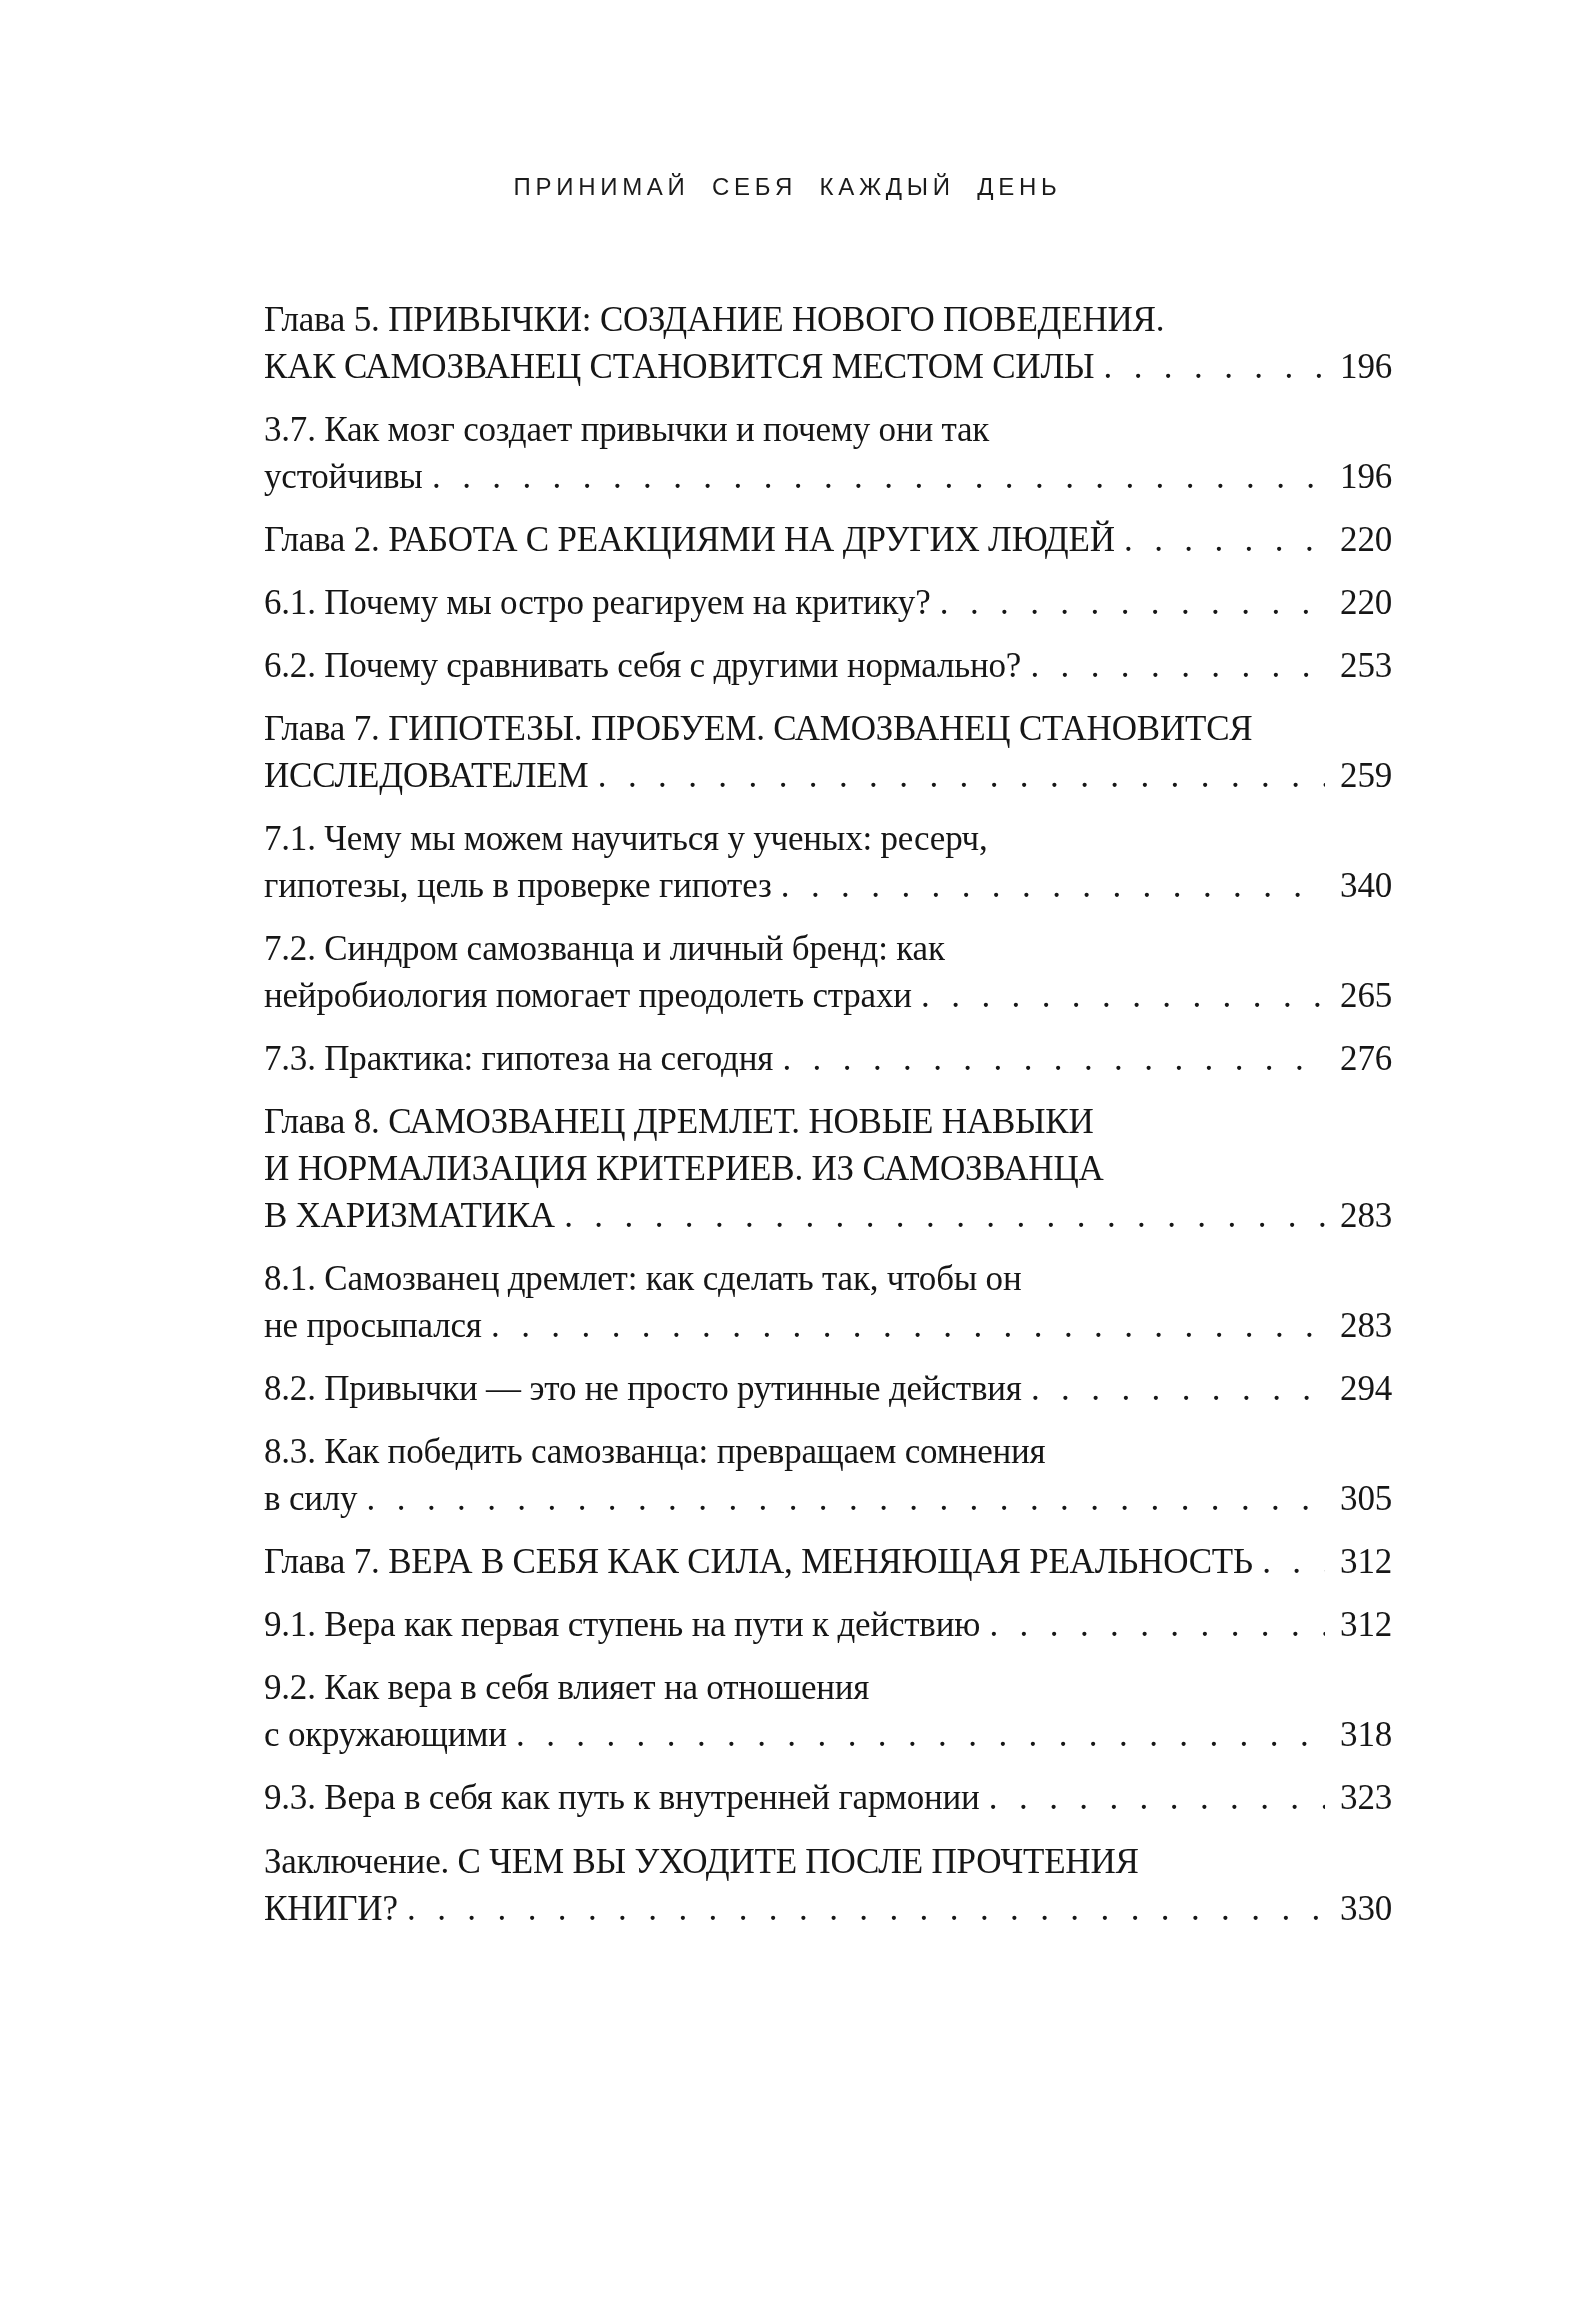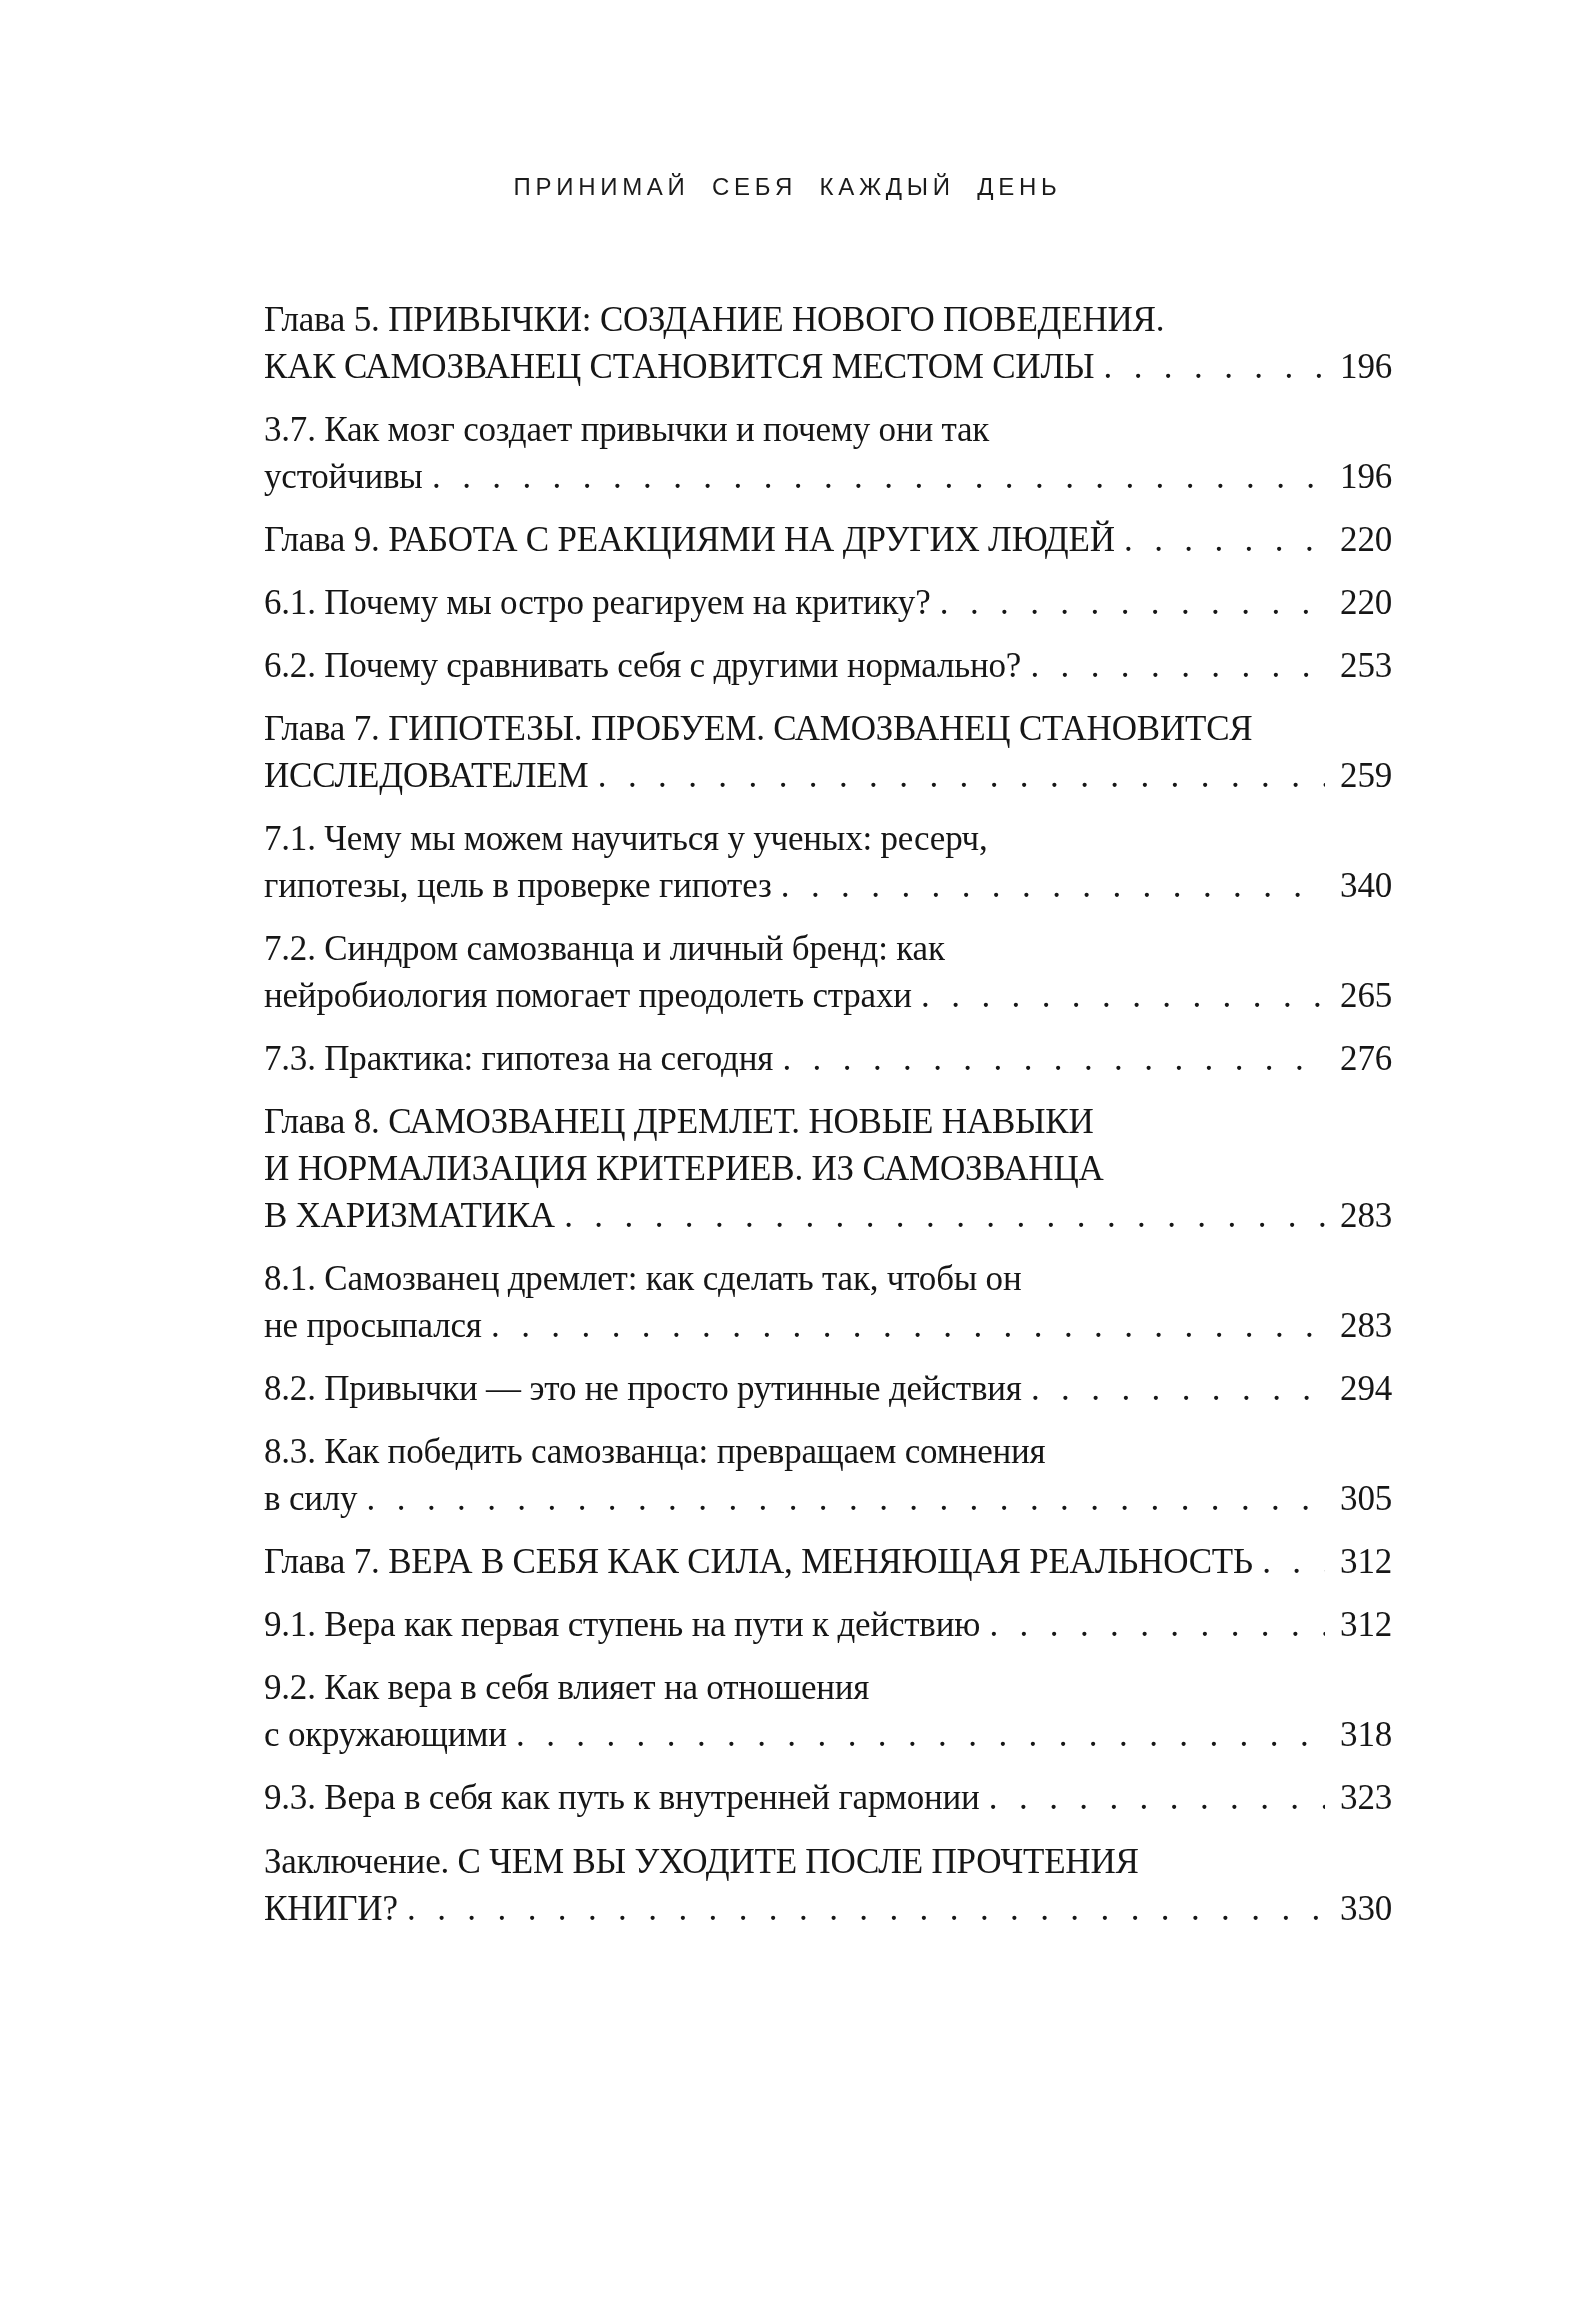--- a/index.html
+++ b/index.html
@@ -91,21 +91,21 @@
       <div class="entry">
         <div class="line">3.7. Как мозг создает привычки и почему они так</div>
         <div class="line last">
           <span class="t">устойчивы</span>
           <span class="leader"></span>
           <span class="pg">196</span>
         </div>
       </div>
       <div class="entry">
         <div class="line last">
-          <span class="t">Глава 9. РАБОТА С РЕАКЦИЯМИ НА ДРУГИХ ЛЮДЕЙ</span>
+          <span class="t">Глава 2. РАБОТА С РЕАКЦИЯМИ НА ДРУГИХ ЛЮДЕЙ</span>
           <span class="leader"></span>
           <span class="pg">220</span>
         </div>
       </div>
       <div class="entry">
         <div class="line last">
           <span class="t">6.1. Почему мы остро реагируем на критику?</span>
           <span class="leader"></span>
           <span class="pg">220</span>
         </div>

